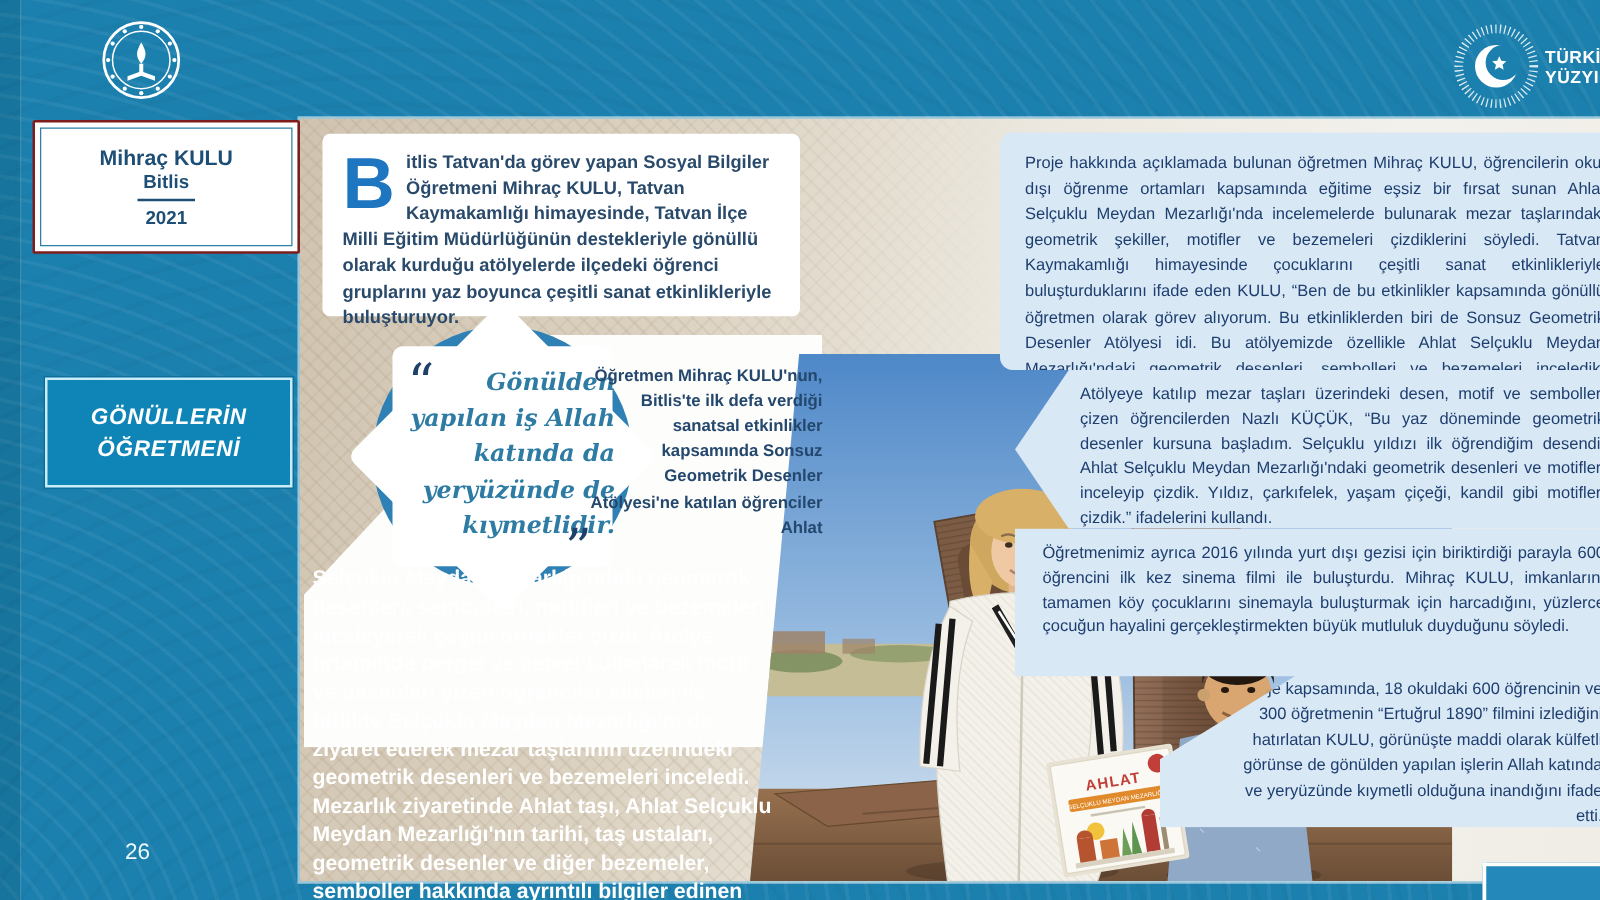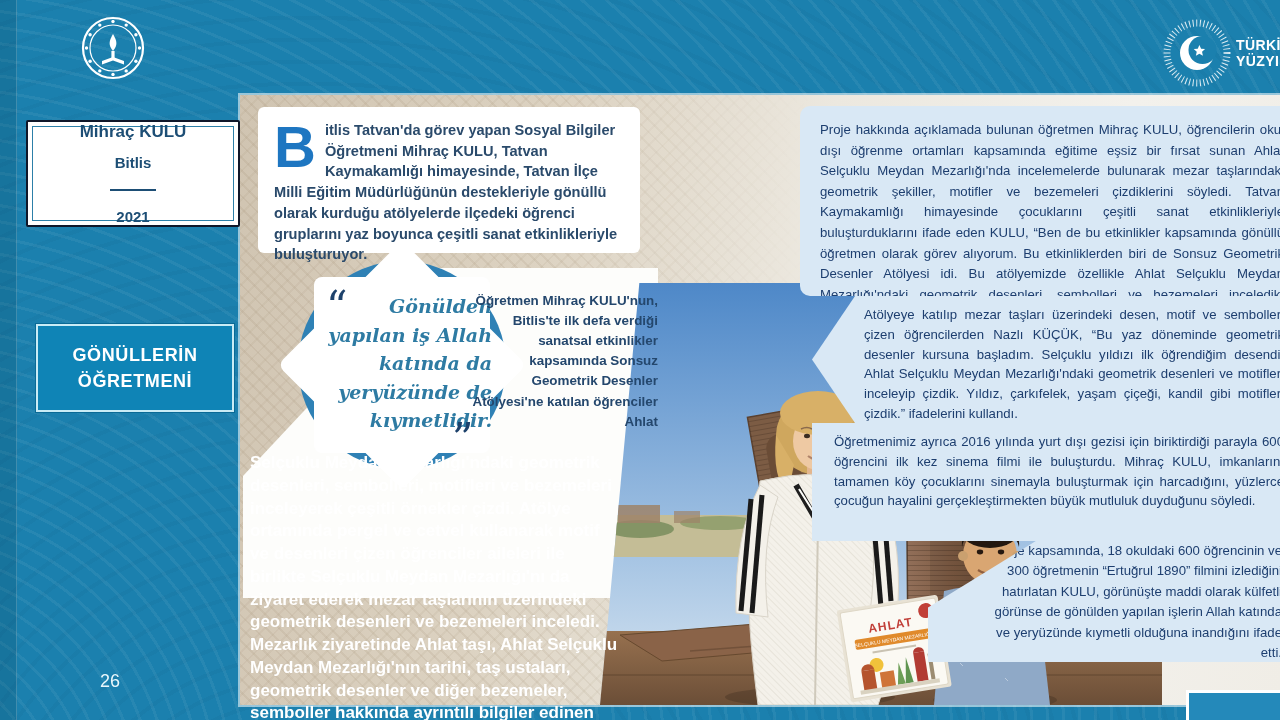--- a/index.html
+++ b/index.html
@@ -23,31 +23,31 @@
       repeating-linear-gradient(-45deg, rgba(138,115,84,.07) 0 2px, transparent 2px 10px);
     -webkit-mask-image:linear-gradient(90deg,#000 55%,transparent);mask-image:linear-gradient(90deg,#000 55%,transparent);}
 
   
   .meb{left:80px;top:15px;width:66px;height:66px;}
   .ty-mark{left:1160px;top:16px;width:74px;height:74px;}
   .ty-text{left:1236px;top:37px;color:#fff;font-weight:bold;font-size:14px;line-height:16px;
     letter-spacing:.4px;white-space:nowrap;}
 
   
-  .name-card{left:26px;top:120px;width:210px;height:103px;background:#fff;border:2px solid #0f172a;
+  .name-card{left:26px;top:96px;width:210px;height:103px;background:#fff;border:2px solid #7f1d1d;
     box-shadow:inset 0 0 0 4px #fff, inset 0 0 0 5px #2c7fa8;border-radius:2px;
-    display:flex;flex-direction:column;align-items:center;justify-content:space-between;color:#1d4e75;}
+    display:flex;flex-direction:column;align-items:center;justify-content:center;color:#1d4e75;}
   .name-card .nm{font-size:17px;font-weight:bold;}
   .name-card .ct{font-size:15px;font-weight:bold;margin-top:0;}
   .name-card .dv{width:46px;height:2px;background:#1d4e75;margin:5px 0;}
   .name-card .yr{font-size:15px;font-weight:bold;}
-  .title-badge{left:36px;top:324px;width:194px;height:84px;background:#0f84b6;
+  .title-badge{left:36px;top:302px;width:194px;height:84px;background:#0f84b6;
     border:2px solid #c9ecf6;box-shadow:0 0 0 1px #0a6a96;
     display:flex;flex-direction:column;align-items:center;justify-content:center;
-    color:#fff;font-weight:bold;font-size:18px;line-height:26px;letter-spacing:.6px;text-align:center;}
+    color:#fff;font-weight:bold;font-size:18px;line-height:26px;letter-spacing:.6px;text-align:center;font-style:italic;}
   .page-num{left:100px;top:671px;color:#eaf7fc;font-size:18px;}
 
   
   .intro{left:258px;top:107px;width:382px;height:146px;background:#fff;border-radius:6px;
     padding:13px 16px 8px 16px;box-sizing:border-box;z-index:6;
     color:#2a4a6b;font-size:14.6px;font-weight:bold;line-height:1.42;}
   .dropcap{float:left;font-size:58px;line-height:44px;padding:5px 9px 0 0;color:#1e76c1;font-weight:bold;}
 
   
   .mid-panel{left:243px;top:268px;width:415px;height:330px;background:#fdfdfb;

